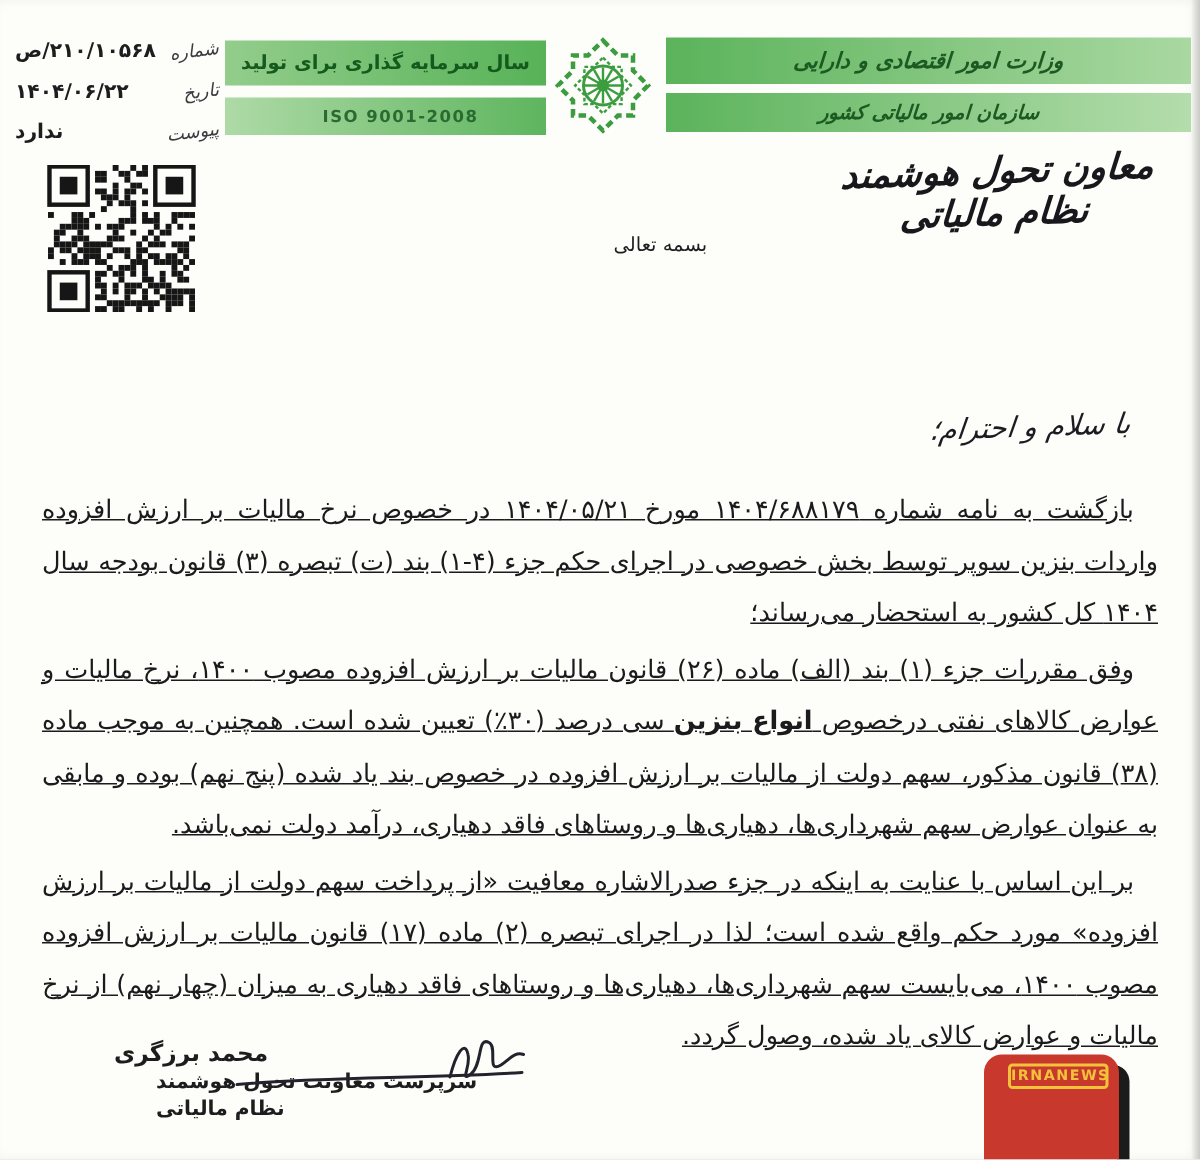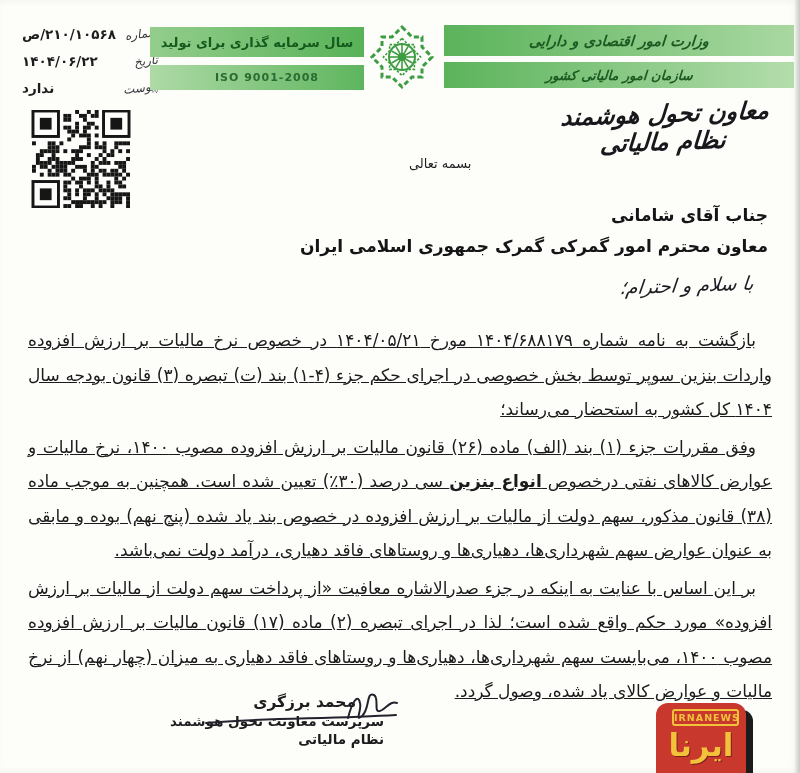--- a/index.html
+++ b/index.html
@@ -5,21 +5,21 @@
   html,body{margin:0;padding:0;background:#e8e8e6;}
   .page{
     position:relative;width:800px;height:773px;background:#fdfdfa;
     overflow:hidden;font-family:"DejaVu Sans",sans-serif;color:#1d1d1f;
     box-shadow:inset -4px 0 8px rgba(0,0,0,0.06);
   }
   .scan-edge{position:absolute;right:0;top:0;width:6px;height:100%;
     background:linear-gradient(to left,#c9c9c5,rgba(200,200,196,0));}
 
   
-  .meta-fields{position:absolute;left:22px;top:20px;width:136px;}
+  .meta-fields{position:absolute;left:10px;top:20px;width:136px;}
   .meta-row{display:flex;direction:ltr;justify-content:space-between;align-items:center;height:27px;}
   .meta-value{font-weight:bold;font-size:13.5px;direction:rtl;}
   .meta-label{font-style:italic;font-size:12px;color:#3a3a40;transform:rotate(-7deg);direction:rtl;}
 
   
   .banner-left{position:absolute;left:150px;top:27px;width:214px;}
   .banner-left .bar1{height:30px;background:linear-gradient(to right,#93cd8c,#57b257);
     display:flex;align-items:center;justify-content:center;}
   .banner-left .bar1 span{font-size:13px;font-weight:bold;color:#155a1d;direction:rtl;}
   .banner-left .bar2{height:25px;margin-top:8px;background:linear-gradient(to right,#aedaa6,#5eb55e);
@@ -52,21 +52,21 @@
   .salutation{position:absolute;right:46px;top:274px;font-size:19px;font-style:italic;
     color:#1b1b22;direction:rtl;transform:rotate(-2deg) skewX(-8deg);}
 
   
   .letter-body{position:absolute;left:28px;top:323px;width:744px;direction:rtl;
     font-size:17px;line-height:34.5px;text-align:justify;color:#1b1b1d;}
   .letter-body p{margin:0 0 3px 0;text-indent:16px;text-decoration:underline;}
   .letter-body .b{font-weight:bold;}
 
   
-  .signature-block{position:absolute;left:116px;top:693px;width:232px;text-align:right;direction:rtl;margin-left:48px;}
+  .signature-block{position:absolute;left:116px;top:693px;width:232px;text-align:left;direction:rtl;}
   .sig-name{font-size:15.5px;font-weight:bold;transform:translateX(-40px);position:relative;z-index:2;}
   .sig-role{font-size:13.5px;font-weight:bold;line-height:17.5px;transform:translateX(-12px);
     position:relative;z-index:2;margin-top:2px;}
   .sig-scribble{position:absolute;left:36px;top:-10px;z-index:3;}
 
   
   .irna{position:absolute;left:656px;top:703px;width:90px;height:84px;background:#c9382d;
     border-radius:12px;box-shadow:8px 6px 0 -1px #1b1b1b;padding-top:4px;box-sizing:border-box;}
   .irna-news{margin:2px 7px 1px 16px;border:2px solid #f2c23a;border-radius:3px;color:#f2c23a;
     font-size:9.5px;font-weight:bold;text-align:center;letter-spacing:1px;padding:1px 0;}
@@ -356,24 +356,20 @@
         <rect x="73" y="1" width="26" height="26" fill="none" stroke="#161616" stroke-width="3"></rect>
         <rect x="80" y="8" width="12" height="12" fill="#161616"></rect>
         <rect x="1" y="73" width="26" height="26" fill="none" stroke="#161616" stroke-width="3"></rect>
         <rect x="8" y="80" width="12" height="12" fill="#161616"></rect>
       </svg>
   </div>
 
   <div class="office-title">معاون تحول هوشمند نظام مالیاتی</div>
   <div class="basmala">بسمه تعالی</div>
 
-  <div class="recipient">
-    <div>جناب آقای شامانی</div>
-    <div>معاون محترم امور گمرکی گمرک جمهوری اسلامی ایران</div>
-  </div>
   <div class="salutation">با سلام و احترام؛</div>
 
   <div class="letter-body">
     <p><span>بازگشت به نامه شماره ۱۴۰۴/۶۸۸۱۷۹ مورخ ۱۴۰۴/۰۵/۲۱ در خصوص نرخ مالیات بر ارزش افزوده واردات بنزین سوپر توسط بخش خصوصی در اجرای حکم جزء (۴-۱) بند (ت) تبصره (۳) قانون بودجه سال ۱۴۰۴ کل کشور به استحضار می‌رساند؛</span></p>
     <p><span>وفق مقررات جزء (۱) بند (الف) ماده (۲۶) قانون مالیات بر ارزش افزوده مصوب ۱۴۰۰، نرخ مالیات و عوارض کالاهای نفتی درخصوص </span><span class="b">انواع بنزین</span><span> سی درصد (۳۰٪) تعیین شده است. همچنین به موجب ماده (۳۸) قانون مذکور، سهم دولت از مالیات بر ارزش افزوده در خصوص بند یاد شده (پنج نهم) بوده و مابقی به عنوان عوارض سهم شهرداری‌ها، دهیاری‌ها و روستاهای فاقد دهیاری، درآمد دولت نمی‌باشد.</span></p>
     <p><span>بر این اساس با عنایت به اینکه در جزء صدرالاشاره معافیت «از پرداخت سهم دولت از مالیات بر ارزش افزوده» مورد حکم واقع شده است؛ لذا در اجرای تبصره (۲) ماده (۱۷) قانون مالیات بر ارزش افزوده مصوب ۱۴۰۰، می‌بایست سهم شهرداری‌ها، دهیاری‌ها و روستاهای فاقد دهیاری به میزان (چهار نهم) از نرخ مالیات و عوارض کالای یاد شده، وصول گردد.</span></p>
   </div>
 
   <div class="signature-block">
     <div class="sig-scribble">
@@ -386,17 +382,16 @@
     </div>
     <div class="sig-name">محمد برزگری</div>
     <div class="sig-role">
       <div>سرپرست معاونت تحول هوشمند</div>
       <div>نظام مالیاتی</div>
     </div>
   </div>
 
   <div class="irna">
     <div class="irna-news">IRNANEWS</div>
-    <div class="irna-word">ایرنا</div>
   </div>
 
   <div class="scan-edge"></div>
 </div>
 
 </body></html>

